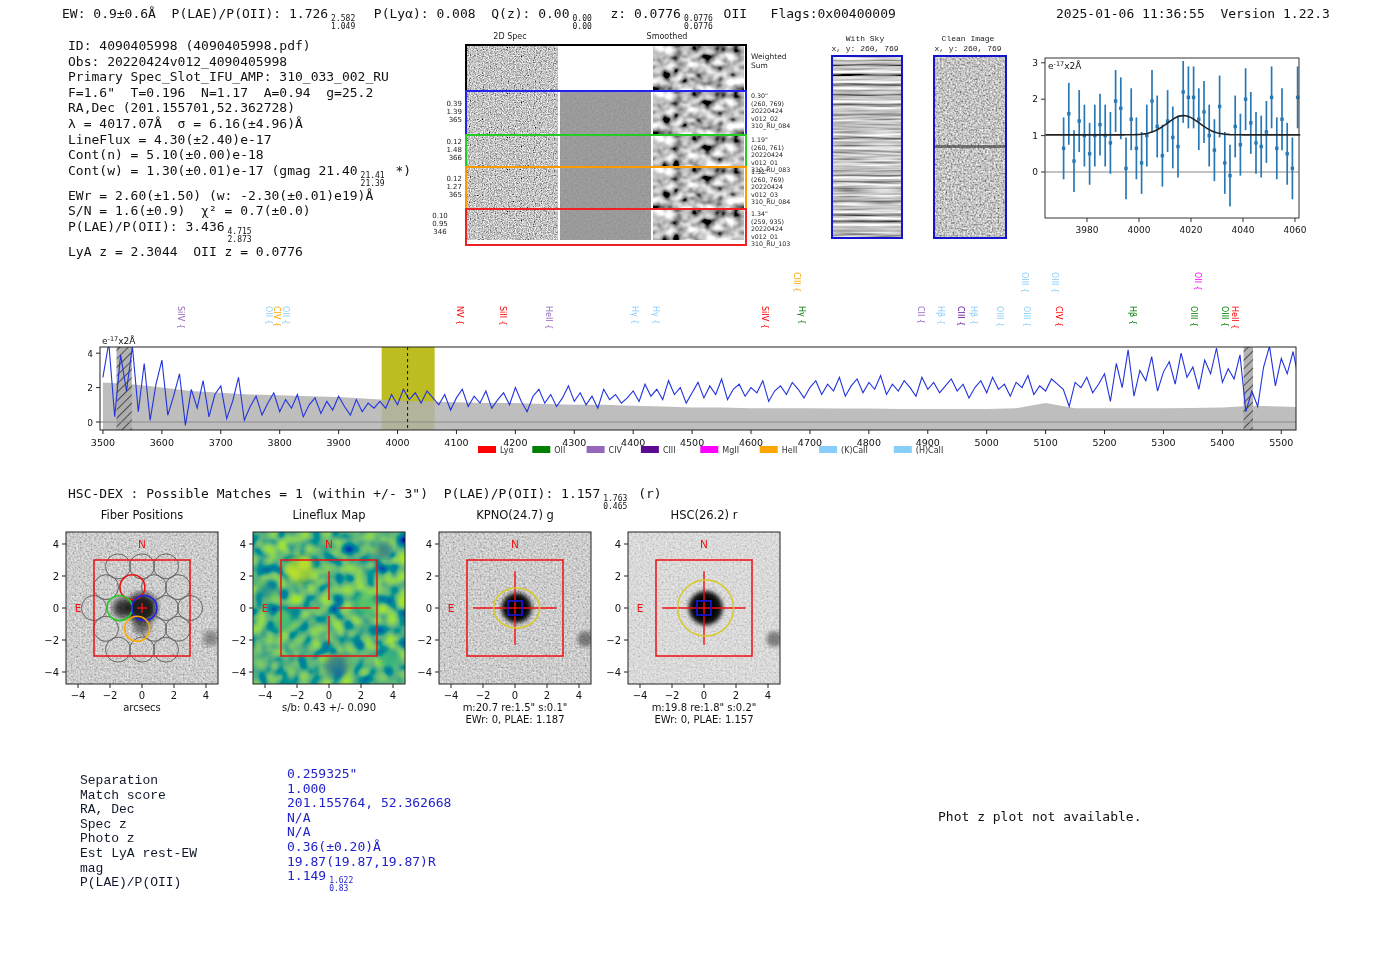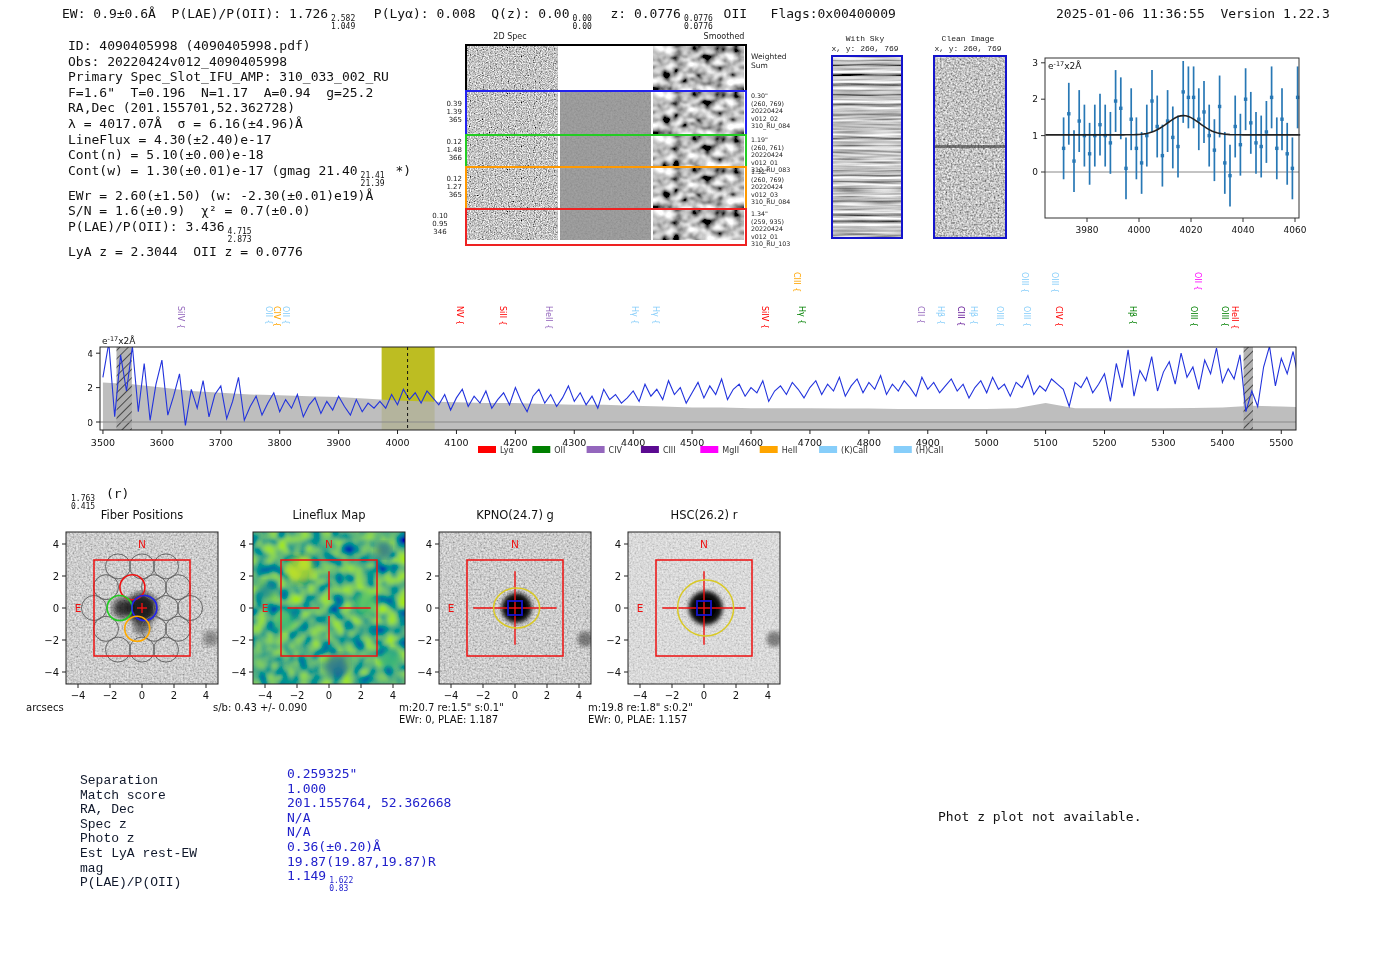--- a/index.html
+++ b/index.html
@@ -13,21 +13,21 @@
         vertical-align:-3px;margin:0 3px;text-align:left;}
   #infoblock{left:68px;top:38px;font-size:13px;line-height:15.6px;white-space:pre;}
   .s2d-hdr{position:absolute;top:32px;font-size:8px;transform:translateX(-50%);color:#222;}
   .s2d-row{position:absolute;left:465px;display:flex;background:#fff;gap:2px;}
   .s2d-left{position:absolute;left:418px;width:44px;text-align:right;font-size:7px;line-height:8.2px;color:#222;}
   .s2d-right{position:absolute;left:751px;width:52px;font-size:6.3px;line-height:7.6px;color:#222;}
   .skytitle{position:absolute;font-size:8px;text-align:center;transform:translateX(-50%);line-height:10px;color:#222;font-family:Liberation Mono, monospace;}
   .skybox{position:absolute;border:2px solid #1414cc;}
   .cutpanel{position:absolute;width:232px;top:508px;}
   .cuttitle{position:absolute;left:0;top:0;width:232px;text-align:center;font-size:11.5px;color:#111;}
-  .cutcap{position:absolute;left:0;width:232px;text-align:left;font-size:10px;line-height:11.5px;color:#111;}
+  .cutcap{position:absolute;left:0;width:232px;text-align:center;font-size:10px;line-height:11.5px;color:#111;}
   #matchlabels{left:80px;top:774px;font-size:13px;line-height:14.6px;white-space:pre;color:#0f172a;font-family:Liberation Mono, monospace;}
   #matchvalues{left:287px;top:767px;font-size:13px;line-height:14.6px;white-space:pre;color:#2222cc;}
   #photz{left:938px;top:809px;font-size:13px;}
   #hscdex{left:68px;top:486px;font-size:13px;white-space:pre;}
   svg text{font-family:"DejaVu Sans","Liberation Sans",sans-serif;}
 </style>
 </head>
 <body>
 
 <svg width="0" height="0" style="position:absolute" aria-hidden="true">
@@ -68,21 +68,21 @@
 </svg>
 
 <div class="abs hdr" id="hdrL" style="left:62px;top:6px;"><span>EW: 0.9±0.6Å  P(LAE)/P(OII): 1.726</span><span class="frac"><span>2.582</span><span>1.049</span></span><span>  P(Lyα): 0.008  Q(z): 0.00</span><span class="frac"><span>0.00</span><span>0.00</span></span><span>  z: 0.0776</span><span class="frac"><span>0.0776</span><span>0.0776</span></span><span> OII   Flags:0x00400009</span></div>
 <div class="abs hdr" style="left:1056px;top:6px;"><span>2025-01-06 11:36:55</span><span>  </span><span>Version 1.22.3</span></div>
 
 <div class="abs" id="infoblock"><div><span>ID: 4090405998 (4090405998.pdf)</span></div><div><span>Obs: 20220424v012_4090405998</span></div><div><span>Primary Spec_Slot_IFU_AMP: 310_033_002_RU</span></div><div><span>F=1.6"  T=0.196  N=1.17  A=0.94  g=25.2</span></div><div><span>RA,Dec (201.155701,52.362728)</span></div><div><span>λ = 4017.07Å  σ = 6.16(±4.96)Å</span></div><div><span>LineFlux = 4.30(±2.40)e-17</span></div><div><span>Cont(n) = 5.10(±0.00)e-18</span></div><div><span>Cont(w) = 1.30(±0.01)e-17 (gmag 21.40</span><span class="frac"><span>21.41</span><span>21.39</span></span><span> *)</span></div><div><span>EWr = 2.60(±1.50) (w: -2.30(±0.01)e19)Å</span></div><div><span>S/N = 1.6(±0.9)  χ² = 0.7(±0.0)</span></div><div><span>P(LAE)/P(OII): 3.436</span><span class="frac"><span>4.715</span><span>2.873</span></span></div><div><span>LyA z = 2.3044  OII z = 0.0776</span></div></div>
 
 <div id="spec2d">
     <div class="s2d-hdr sans" style="left: 510px;">2D Spec</div>
     <div class="s2d-hdr sans" style="left: 603px; margin-top: 36px;">Pixel Flat</div>
-    <div class="s2d-hdr sans" style="left: 724px;">Smoothed</div>
+    <div class="s2d-hdr sans" style="left: 667px;">Smoothed</div>
     <div class="s2d-row" style="top: 44px; height: 48px; border: 2px solid rgb(0, 0, 0); width: 278px;">
       <svg width="91" height="44">
         <rect x="0" y="0" width="91" height="48" fill="#8a8a8a"></rect>
         <rect x="0" y="0" width="91" height="48" filter="url(#fGrain)"></rect>
       </svg>
       <svg width="91" height="44">
         <rect x="0" y="0" width="91" height="48" fill="#ffffff"></rect>
       </svg>
       <svg width="91" height="44">
         <rect x="0" y="0" width="91" height="48" fill="#9a9a9a"></rect>
@@ -436,21 +436,21 @@
       <rect x="612.3" y="178" width="18" height="7" fill="#ff00ff"></rect>
       <text x="634.3" y="185" font-size="8" fill="#333">MgII</text>
       <rect x="671.6999999999999" y="178" width="18" height="7" fill="#ffa500"></rect>
       <text x="693.6999999999999" y="185" font-size="8" fill="#333">HeII</text>
       <rect x="731.0999999999999" y="178" width="18" height="7" fill="#87cefa"></rect>
       <text x="753.0999999999999" y="185" font-size="8" fill="#333">(K)CaII</text>
       <rect x="805.8" y="178" width="18" height="7" fill="#87cefa"></rect>
       <text x="827.8" y="185" font-size="8" fill="#333">(H)CaII</text>
     </svg></div>
 
-<div class="abs" id="hscdex"><span class="frac"><span>1.763</span><span>0.415</span></span><span> (r)</span></div>
+<div class="abs" id="hscdex"><span>HSC-DEX : Possible Matches = 1 (within +/- 3")  P(LAE)/P(OII): 1.157</span><span class="frac"><span>1.763</span><span>0.465</span></span><span> (r)</span></div>
 
 <div id="cutouts">
     <div class="cutpanel" style="left: 26px;">
       <div class="cuttitle sans">Fiber Positions</div>
       <svg width="232" height="186" style="position: absolute; left: 0px; top: 16px;">
         <clipPath id="cut0">
           <rect x="40" y="8" width="152" height="152"></rect>
         </clipPath>
         <g clip-path="url(#cut0)">
           <rect x="40" y="8" width="152" height="152" fill="#d9d9d9"></rect>

